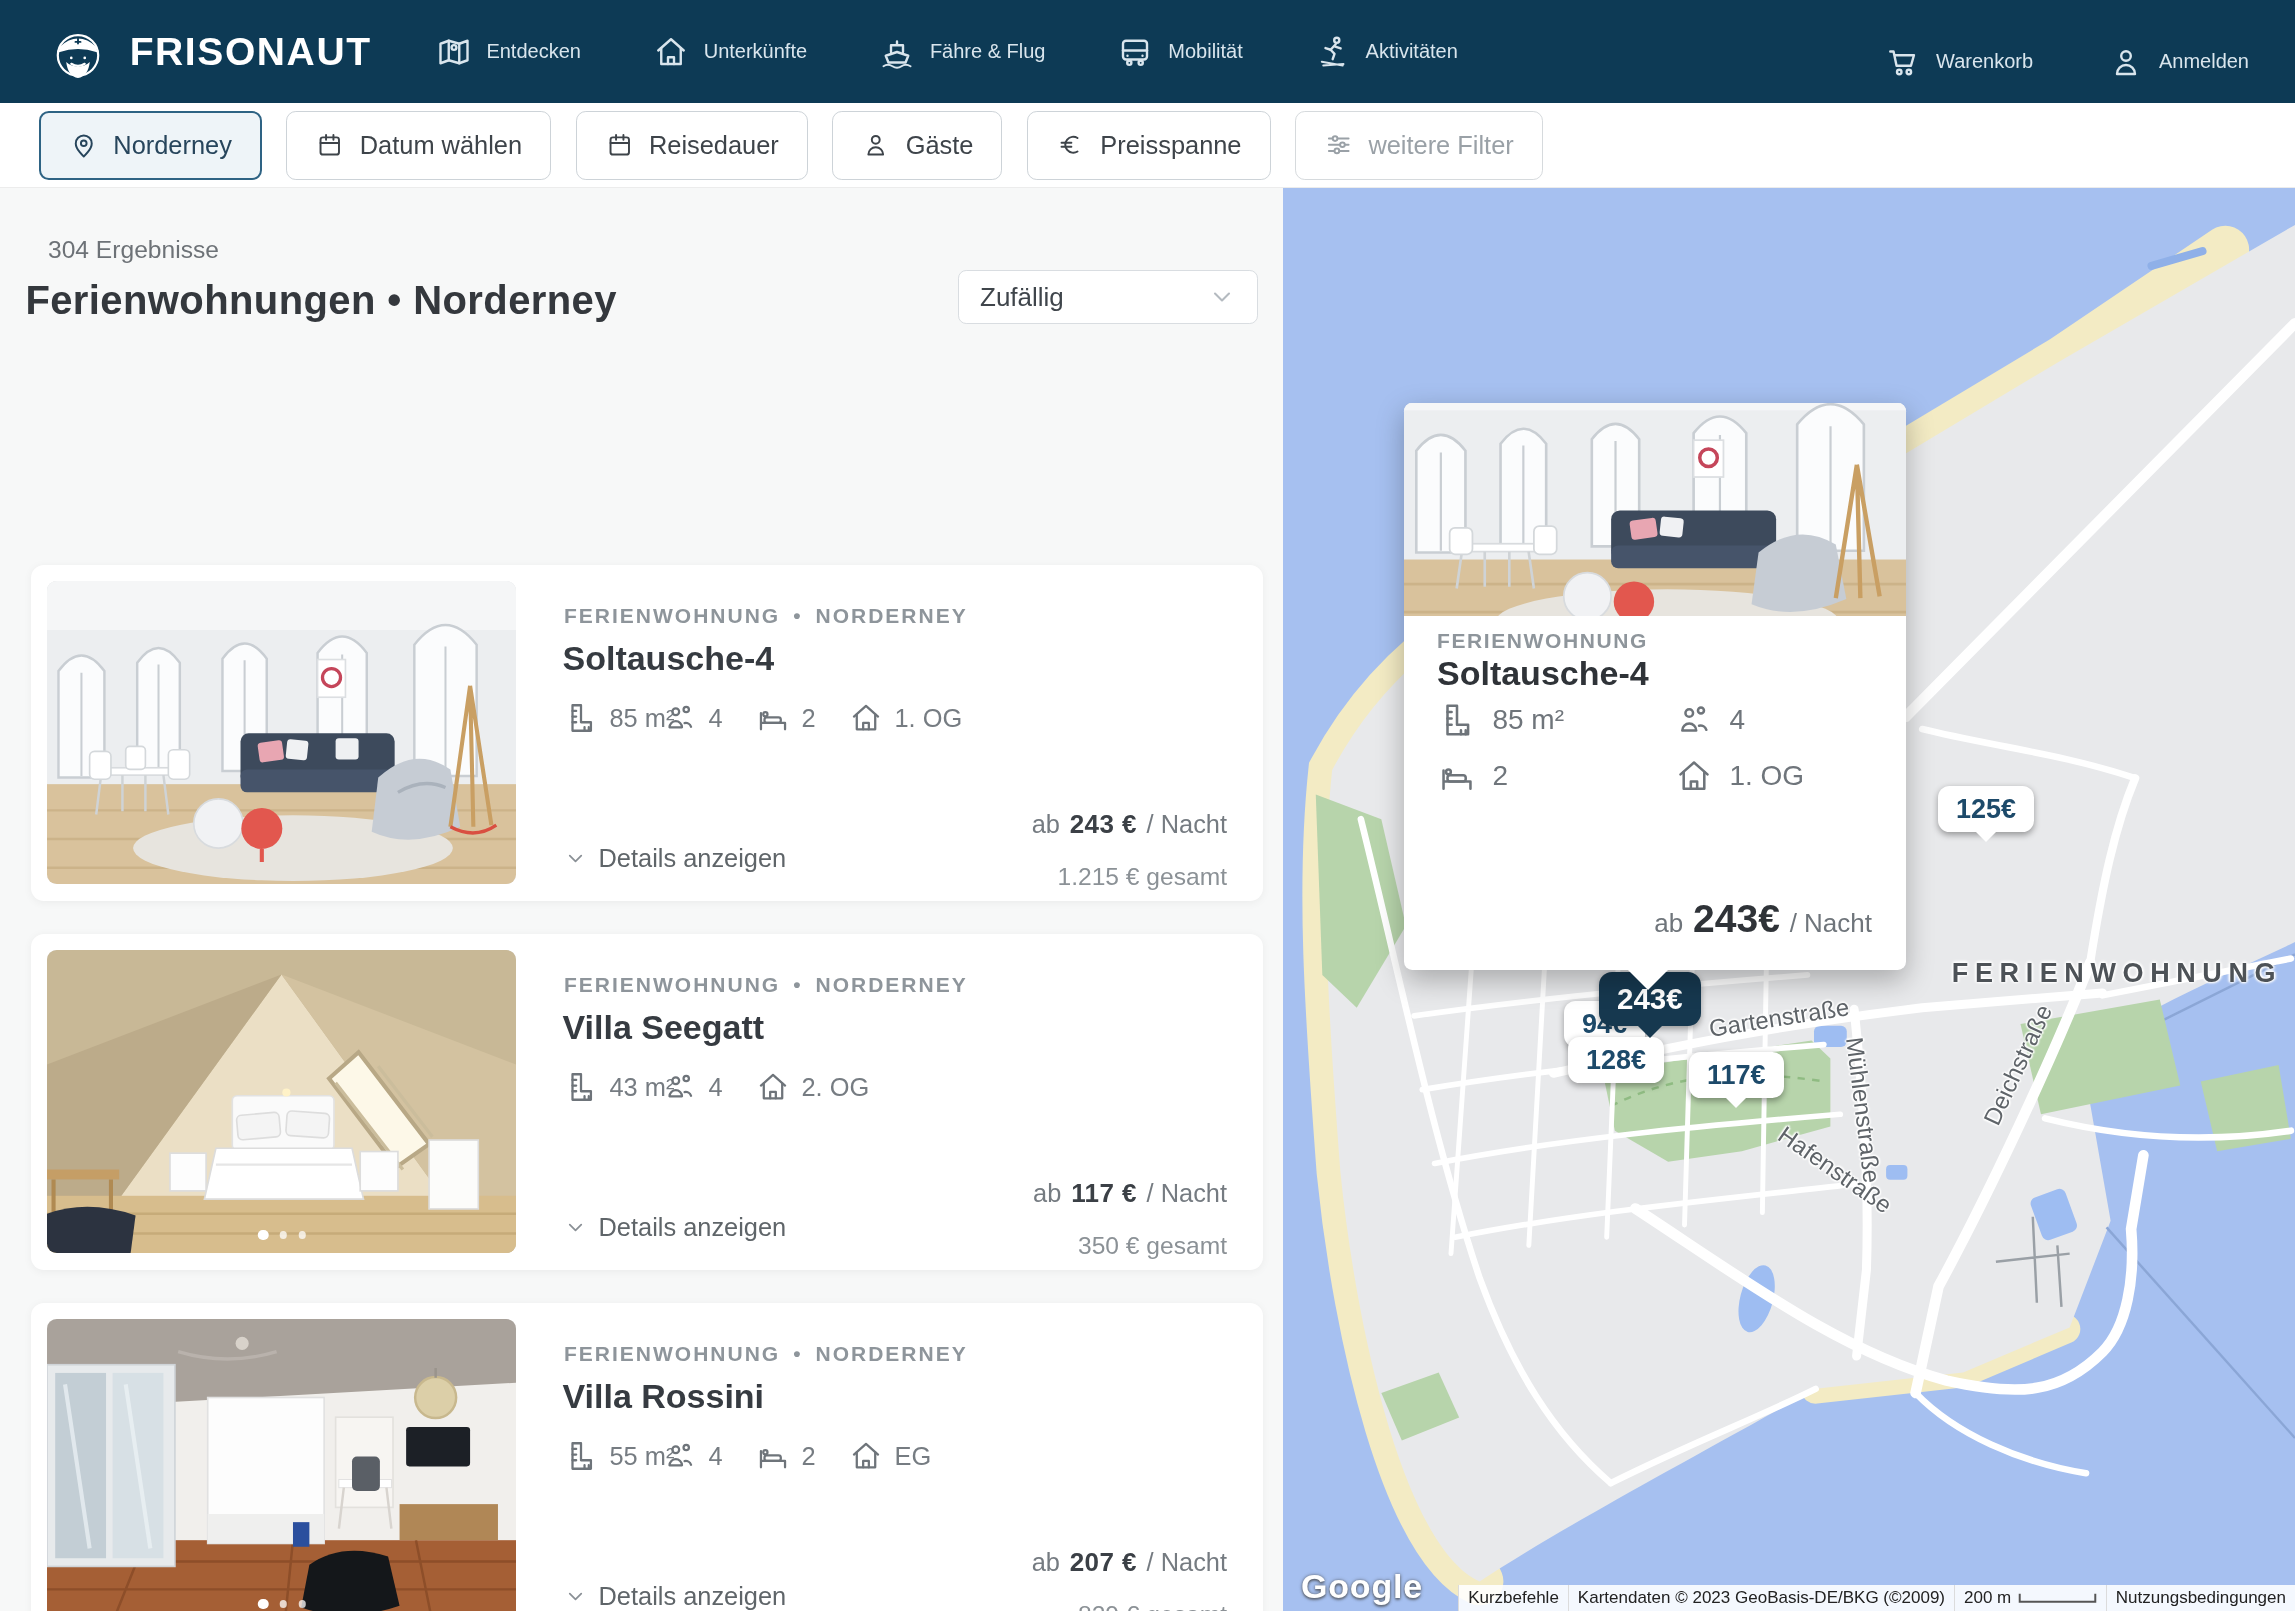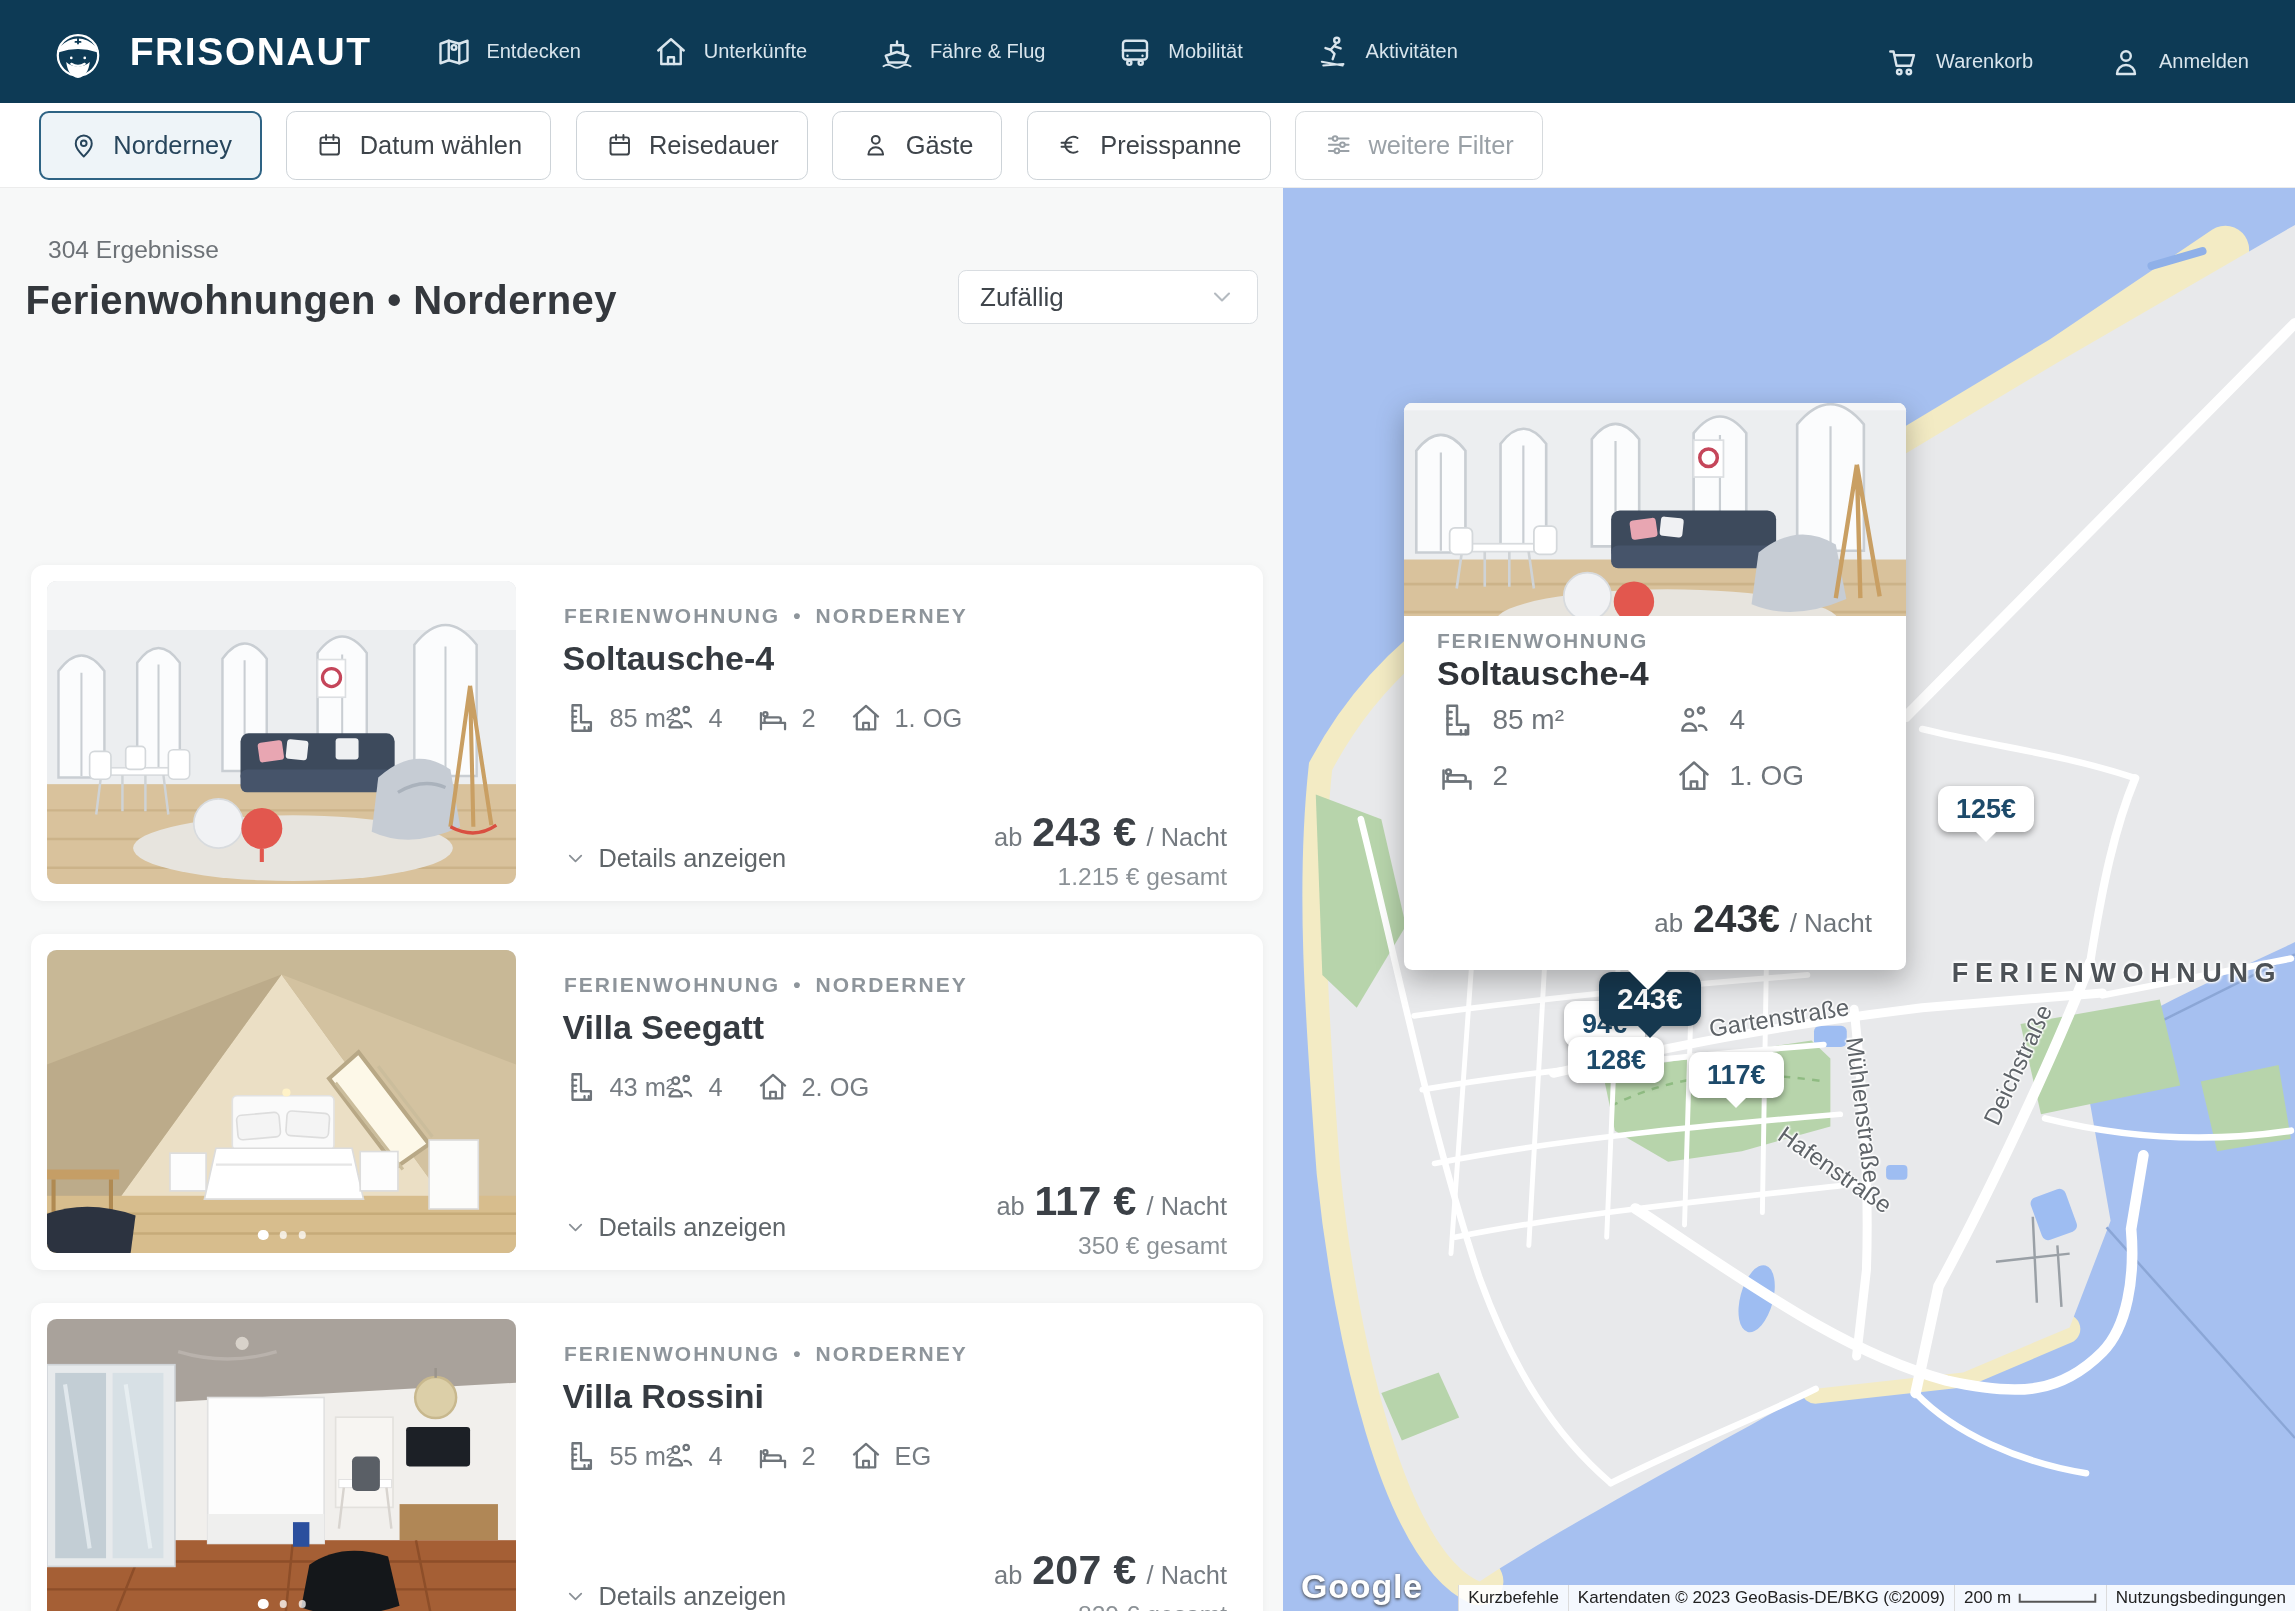--- a/index.html
+++ b/index.html
@@ -42,21 +42,21 @@
   .dots i:first-child { width:10.7px; height:10.7px; background:#fff; }
   .card-body { position:absolute; left:502px; top:0; width:694px; height:100%; }
   .card-label { position:absolute; left:31px; top:39px; font-size:21px; font-weight:700; letter-spacing:2px; color:#8e959b; display:flex; gap:13px; }
   .card-title { position:absolute; left:29.5px; top:72px; font-size:34px; font-weight:700; color:#363b41; line-height:1.25; width:648px; }
   .spec { position:absolute; top:136px; display:flex; align-items:center; gap:11.5px; font-size:25.4px; color:#767c82; }
   .spec .ic { width:34px; height:34px; color:#6e747a; }
   .c1{left:31px} .c2{left:130px} .c3{left:223px} .c4{left:316px}
   .details { position:absolute; left:31px; top:279px; display:flex; align-items:center; gap:11.5px; font-size:25.4px; color:#5f6569; cursor:pointer; }
   .details .ic { width:23px; height:23px; color:#8a9096; }
   .priceline { position:absolute; right:0; top:244px; font-size:25.4px; color:#757b81; display:flex; align-items:baseline; gap:9.8px; }
-  .priceline b { font-size:41px; color:#3b4046; font-weight:700; letter-spacing:0.4px; }
+  .priceline b { font-size:26px; color:#3b4046; font-weight:700; letter-spacing:0.4px; }
   .totalline { position:absolute; right:0; top:298px; font-size:24.6px; color:#8b9196; }
 
   
   .map-svg { position:absolute; left:0; top:0; width:1012px; height:1423px; }
   .street { position:absolute; font-size:24px; color:#5f6469; white-space:nowrap; z-index:2;
     text-shadow:-1.6px 0 1.6px #fff,1.6px 0 1.6px #fff,0 -1.6px 1.6px #fff,0 1.6px 1.6px #fff,0.8px 0.8px 1.6px #fff; }
   .arealabel { position:absolute; font-size:27px; font-weight:600; letter-spacing:6.6px; color:#4d5257; z-index:2;
     text-shadow:-1.6px 0 2.5px #fff,1.6px 0 2.5px #fff,0 -1.6px 2.5px #fff,0 1.6px 2.5px #fff; }
   .pin { position:absolute; z-index:4; height:46px; background:#fff; border-radius:11.5px; display:flex; align-items:center; justify-content:center; padding:0 18px; font-size:27px; font-weight:700; color:#1d4a6a; box-shadow:0 2.5px 6.6px rgba(0,0,0,.35); cursor:pointer; }
   .pin::after { content:""; position:absolute; left:50%; bottom:-9.8px; transform:translateX(-50%); border:10.7px solid transparent; border-top-color:#fff; border-bottom:none; }

